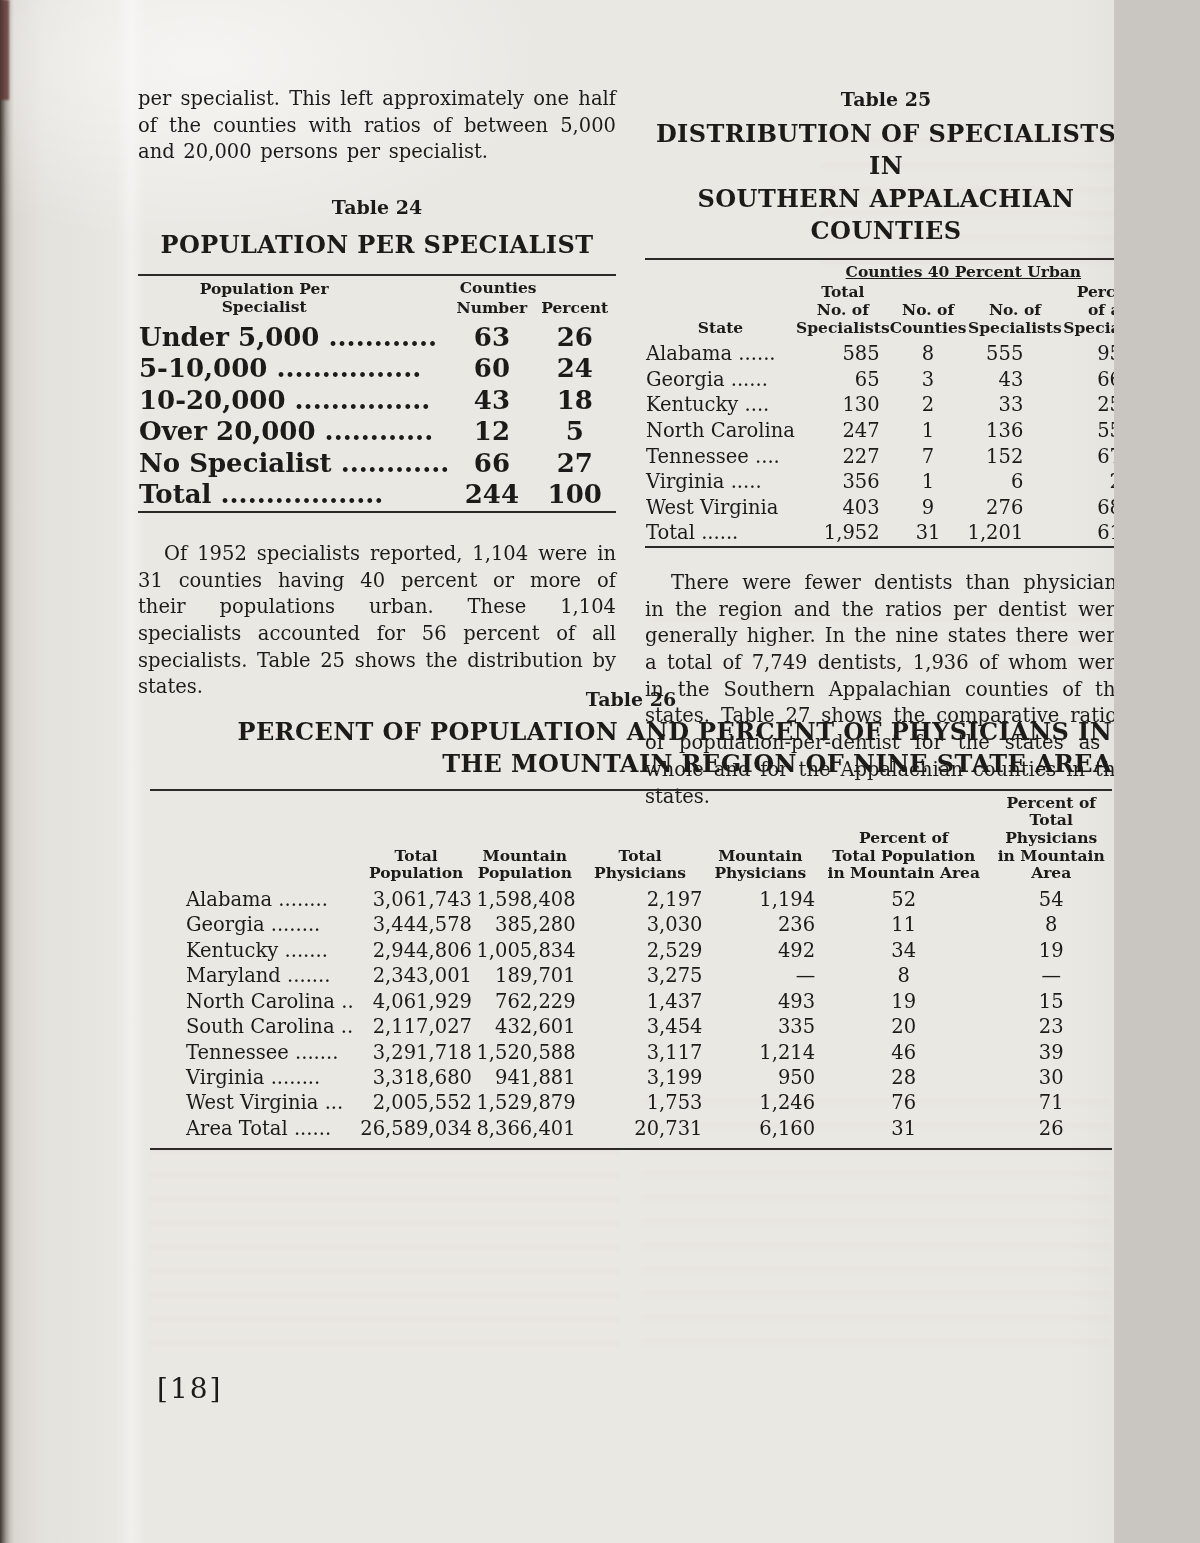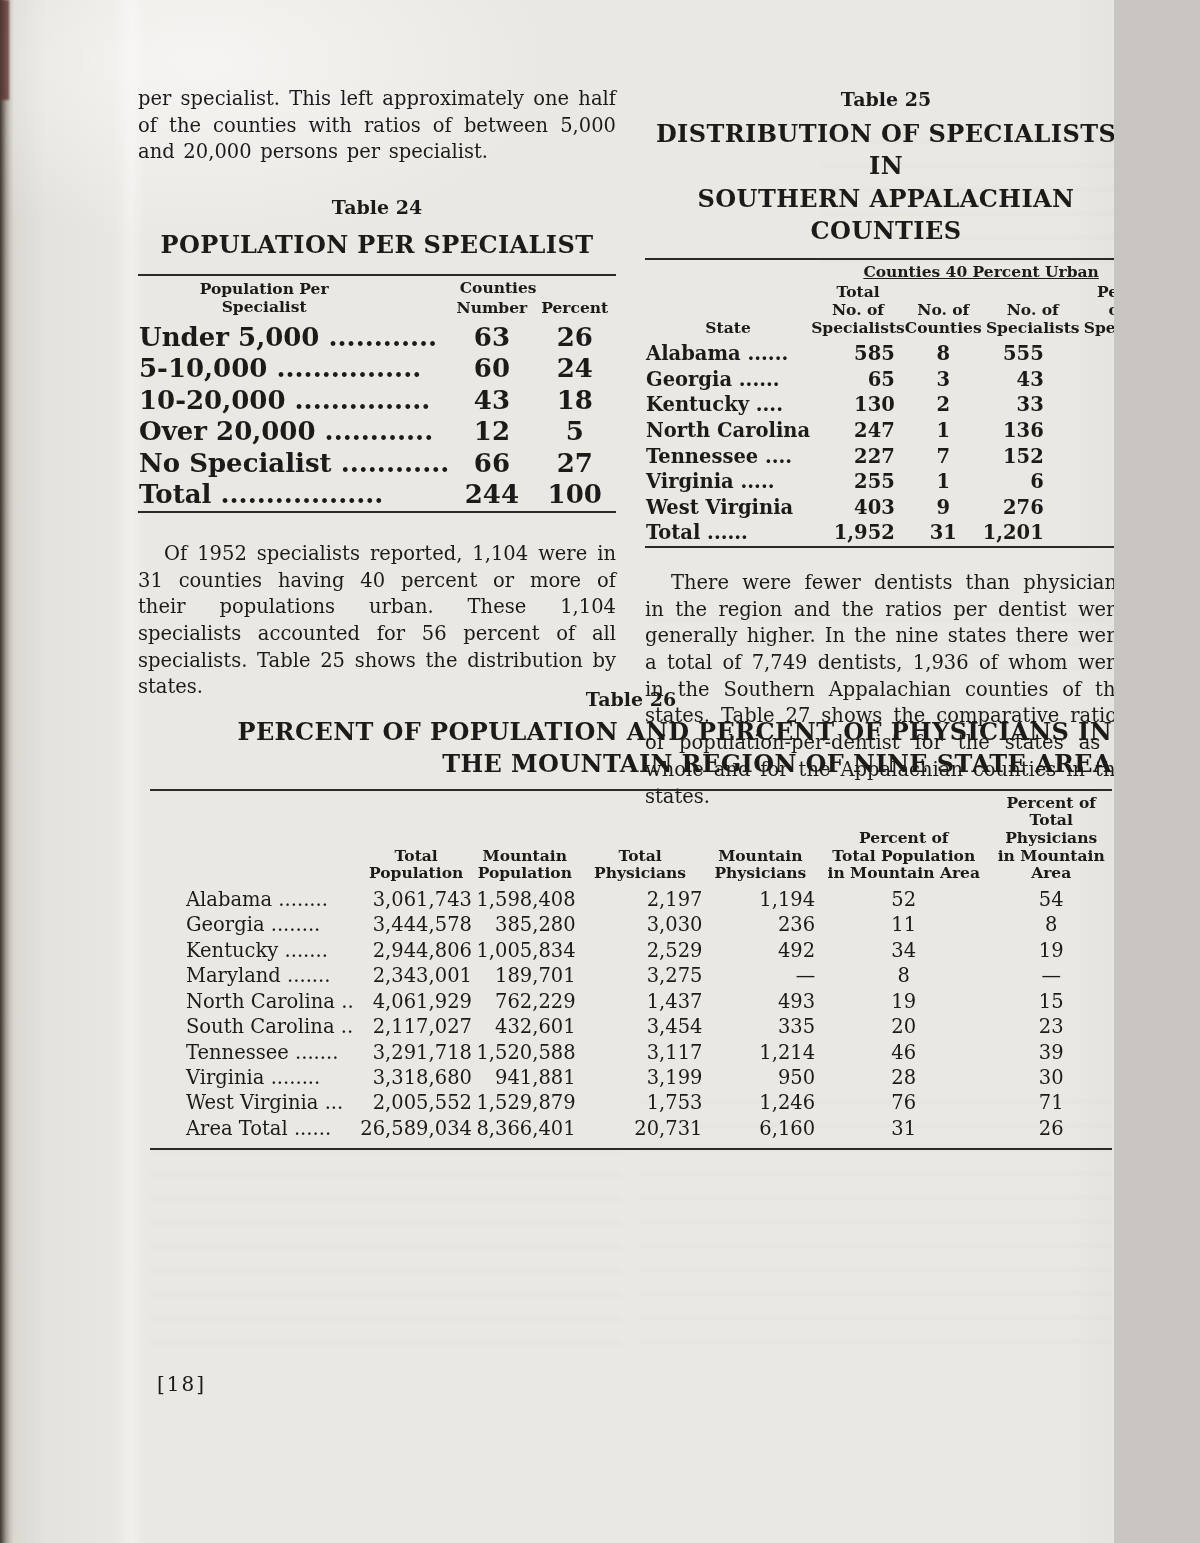--- a/index.html
+++ b/index.html
@@ -21,36 +21,36 @@
     background:repeating-linear-gradient(180deg,rgba(110,100,88,0.07) 0 3px,rgba(0,0,0,0) 3px 24px);}
   .g1{left:820px;top:140px;width:300px;height:130px;}
   .g2{left:650px;top:618px;width:460px;height:58px;}
   .g3{left:640px;top:1100px;width:470px;height:260px;}
   .g4{left:150px;top:1150px;width:470px;height:200px;}
   .speck{position:absolute;left:1153px;top:971px;width:5px;height:12px;background:#46403a;border-radius:2px;transform:rotate(14deg);}
 
   .col-left{position:absolute;left:138px;top:86px;width:478px;}
   .col-right{position:absolute;left:645px;top:88px;width:482px;}
   .t26-wrap{position:absolute;left:150px;top:688px;width:962px;}
-  .pagenum{position:absolute;left:157px;top:1372px;font-size:20px;letter-spacing:2px;}
+  .pagenum{position:absolute;left:157px;top:1372px;font-size:28px;letter-spacing:2px;}
 
   .body-text{font-size:19.5px;line-height:1.37;text-align:justify;word-spacing:2.5px;margin:0;}
   .indent{text-indent:26px;}
   .caption{text-align:center;font-weight:bold;font-size:19px;margin:0;}
   .ttl{text-align:center;font-weight:bold;font-size:24px;letter-spacing:0.4px;line-height:1.35;margin:0;}
 
   table.t{border-collapse:collapse;width:100%;border-top:2px solid #2b2a28;border-bottom:2px solid #2b2a28;}
   table.t th{font-weight:bold;white-space:pre-line;vertical-align:bottom;font-size:15.5px;line-height:1.14;text-align:center;padding:3px 0 5px;}
   table.t td{vertical-align:middle;}
   .t24{margin-top:12px;}
   .t24 td{font-size:26px;height:29.5px;line-height:29.5px;font-weight:bold;}
   .t24 .h-label{padding-right:60px;vertical-align:middle;}
   .t24 .h-group{padding-right:70px;padding-bottom:0;}
   .t25{margin-top:10px;}
-  .t25 td{font-size:19.5px;height:23.6px;line-height:23.6px;font-weight:bold;}
+  .t25 td{font-size:19.5px;height:23.6px;line-height:23.6px;}
   .t25 .h-groupcell{padding-bottom:0;}
   .t25 .h-groupcell span{position:relative;left:-60px;text-decoration:underline;}
   .t26{margin-top:8px;}
   .t26 td{font-size:19.5px;height:23.4px;line-height:23.4px;}
   .t26 td:first-child{padding-left:36px;}
   .t26 tr:last-child td{padding-bottom:8px;}
 
   .lbl{text-align:left;white-space:nowrap;overflow:hidden;}
   .cnum{text-align:center;}
   .rnum{text-align:right;}
@@ -195,21 +195,21 @@
           </tr>
           <tr>
             <td class="lbl">Tennessee ....</td>
             <td class="rnum pr10">227</td>
             <td class="cnum">7</td>
             <td class="rnum pr40">152</td>
             <td class="rnum pr35">67</td>
           </tr>
           <tr>
             <td class="lbl">Virginia .....</td>
-            <td class="rnum pr10">255</td>
+            <td class="rnum pr10">356</td>
             <td class="cnum">1</td>
             <td class="rnum pr40">6</td>
             <td class="rnum pr35">2</td>
           </tr>
           <tr>
             <td class="lbl">West Virginia</td>
             <td class="rnum pr10">403</td>
             <td class="cnum">9</td>
             <td class="rnum pr40">276</td>
             <td class="rnum pr35">68</td>

